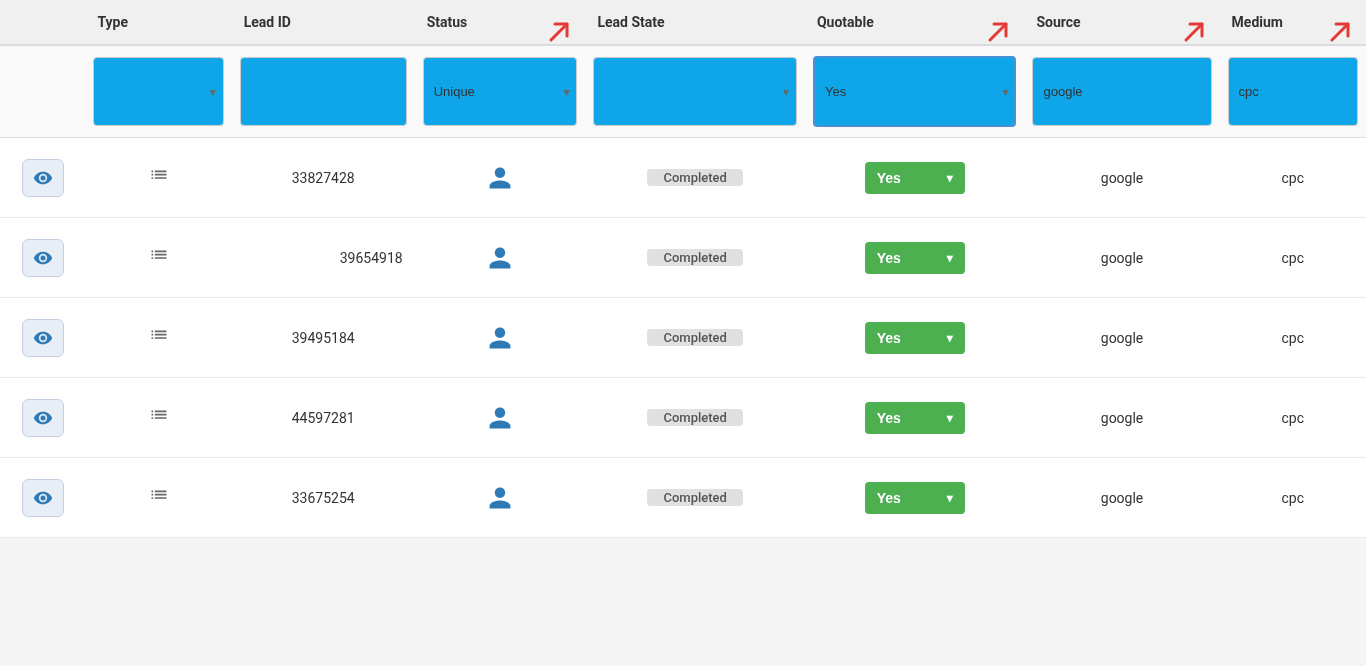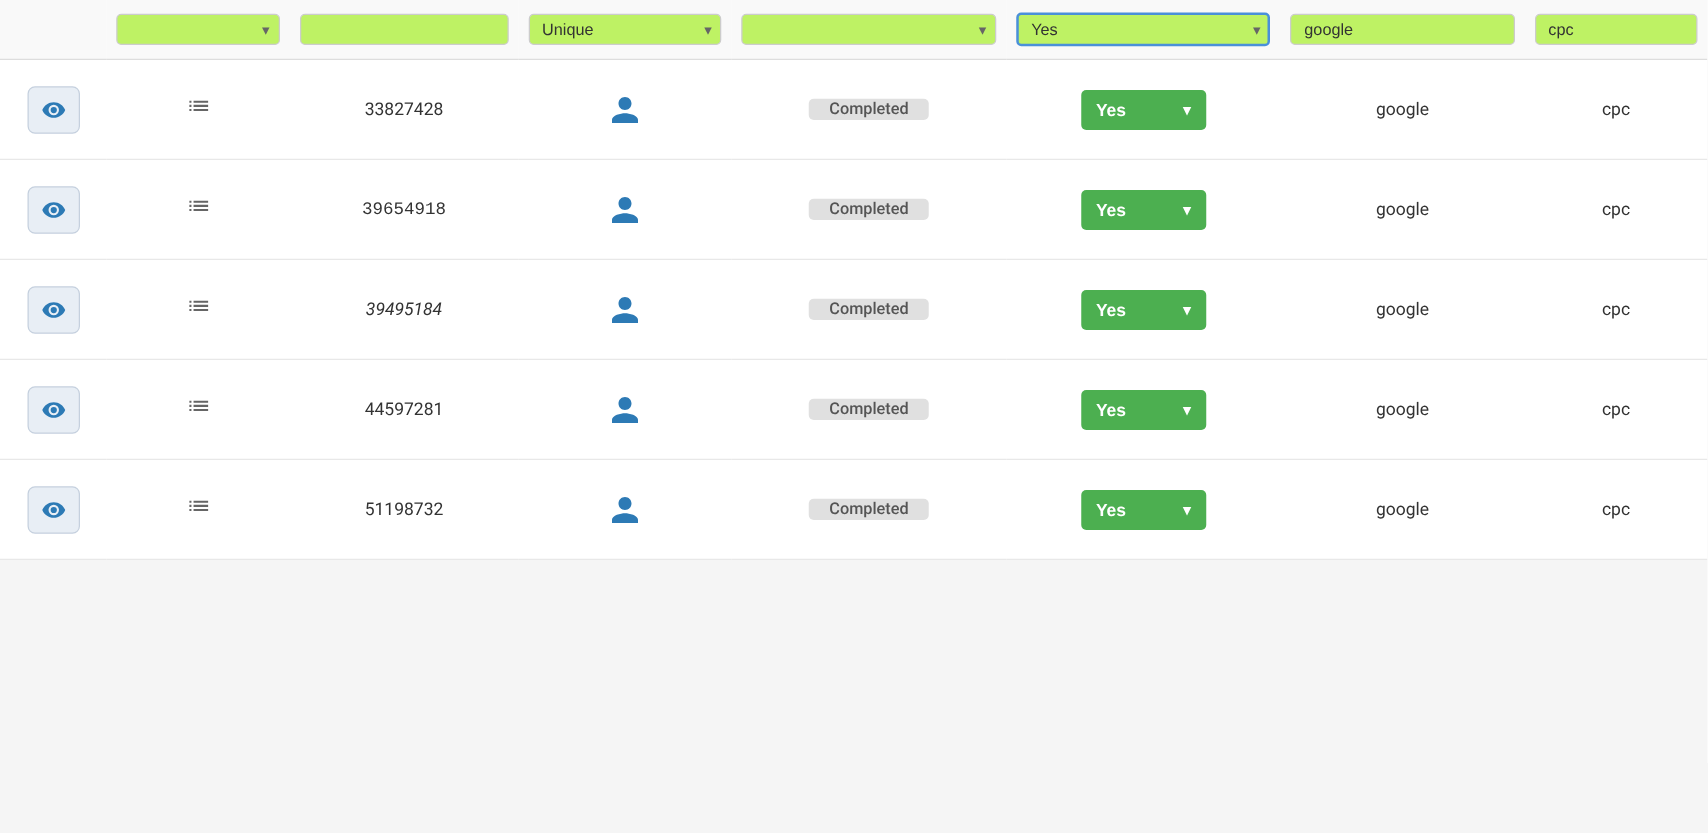--- a/index.html
+++ b/index.html
@@ -35,25 +35,25 @@
     }
     .filter-row {
       background: #f9f9f9;
       border-bottom: 1px solid #ddd;
     }
     .filter-row td {
       padding: 10px 8px;
     }
     .filter-select, .filter-input {
       width: 100%;
-      padding: 4px 10px;
+      padding: 26px 10px;
       border: 1px solid #ccc;
       border-radius: 4px;
       font-size: 13px;
-      background: #bef264;
+      background: #0ea5e9;
       color: #333;
       outline: none;
       appearance: none;
       -webkit-appearance: none;
     }
     .filter-select-wrapper {
       position: relative;
       display: flex;
       align-items: center;
     }
@@ -145,20 +145,30 @@
     
     .eye-svg { width: 20px; height: 20px; fill: #2d7ab5; }
     .list-svg { width: 20px; height: 20px; fill: #666; }
   </style>
 </head>
 <body>
 
 <div class="table-wrapper">
   <table>
     <thead>
+      <tr>
+        <th class="col-action"></th>
+        <th class="col-type">Type</th>
+        <th class="col-leadid">Lead ID</th>
+        <th class="col-status">Status</th>
+        <th class="col-leadstate">Lead State</th>
+        <th class="col-quotable">Quotable</th>
+        <th class="col-source">Source</th>
+        <th class="col-medium">Medium</th>
+      </tr>
       <tr class="filter-row">
         <td class="col-action"></td>
         <td class="col-type">
           <div class="filter-select-wrapper">
             <select class="filter-select">
               <option value=""></option>
             </select>
             <span class="chevron">▾</span>
           </div>
         </td>
@@ -291,21 +301,21 @@
       </div>
     </td>
     <td class="col-type">
       <div class="cell-inner" style="justify-content:center;">
         <svg class="list-svg" viewBox="0 0 24 24" xmlns="http://www.w3.org/2000/svg">
           <path d="M3 5h2V3H3v2zm0 4h2V7H3v2zm0 4h2v-2H3v2zm4-8h14V3H7v2zm0 4h14V7H7v2zm0 4h14v-2H7v2z"></path>
         </svg>
       </div>
     </td>
     <td class="col-leadid">
-      <div class="cell-inner" style="justify-content:center;font-family:Liberation Mono, monospace;">
+      <div class="cell-inner" style="justify-content:flex-end;">
         <span class="lead-id-text">39654918</span>
       </div>
     </td>
     <td class="col-status">
       <div class="cell-inner" style="justify-content:center;">
         <svg width="26" height="26" viewBox="0 0 24 24" fill="#2d7ab5" xmlns="http://www.w3.org/2000/svg">
           <path d="M12 12c2.7 0 4.8-2.1 4.8-4.8S14.7 2.4 12 2.4 7.2 4.5 7.2 7.2 9.3 12 12 12zm0 2.4c-3.2 0-9.6 1.6-9.6 4.8v2.4h19.2v-2.4c0-3.2-6.4-4.8-9.6-4.8z"></path>
         </svg>
       </div>
     </td>
@@ -344,21 +354,21 @@
       </div>
     </td>
     <td class="col-type">
       <div class="cell-inner" style="justify-content:center;">
         <svg class="list-svg" viewBox="0 0 24 24" xmlns="http://www.w3.org/2000/svg">
           <path d="M3 5h2V3H3v2zm0 4h2V7H3v2zm0 4h2v-2H3v2zm4-8h14V3H7v2zm0 4h14V7H7v2zm0 4h14v-2H7v2z"></path>
         </svg>
       </div>
     </td>
     <td class="col-leadid">
-      <div class="cell-inner" style="justify-content:center;font-style:italic;">
+      <div class="cell-inner" style="justify-content:center;">
         <span class="lead-id-text">39495184</span>
       </div>
     </td>
     <td class="col-status">
       <div class="cell-inner" style="justify-content:center;">
         <svg width="26" height="26" viewBox="0 0 24 24" fill="#2d7ab5" xmlns="http://www.w3.org/2000/svg">
           <path d="M12 12c2.7 0 4.8-2.1 4.8-4.8S14.7 2.4 12 2.4 7.2 4.5 7.2 7.2 9.3 12 12 12zm0 2.4c-3.2 0-9.6 1.6-9.6 4.8v2.4h19.2v-2.4c0-3.2-6.4-4.8-9.6-4.8z"></path>
         </svg>
       </div>
     </td>
@@ -451,21 +461,21 @@
     </td>
     <td class="col-type">
       <div class="cell-inner" style="justify-content:center;">
         <svg class="list-svg" viewBox="0 0 24 24" xmlns="http://www.w3.org/2000/svg">
           <path d="M3 5h2V3H3v2zm0 4h2V7H3v2zm0 4h2v-2H3v2zm4-8h14V3H7v2zm0 4h14V7H7v2zm0 4h14v-2H7v2z"></path>
         </svg>
       </div>
     </td>
     <td class="col-leadid">
       <div class="cell-inner" style="justify-content:center;">
-        <span class="lead-id-text">51198732</span>
+        <span class="lead-id-text">33675254</span>
       </div>
     </td>
     <td class="col-status">
       <div class="cell-inner" style="justify-content:center;">
         <svg width="26" height="26" viewBox="0 0 24 24" fill="#2d7ab5" xmlns="http://www.w3.org/2000/svg">
           <path d="M12 12c2.7 0 4.8-2.1 4.8-4.8S14.7 2.4 12 2.4 7.2 4.5 7.2 7.2 9.3 12 12 12zm0 2.4c-3.2 0-9.6 1.6-9.6 4.8v2.4h19.2v-2.4c0-3.2-6.4-4.8-9.6-4.8z"></path>
         </svg>
       </div>
     </td>
     <td class="col-leadstate">

